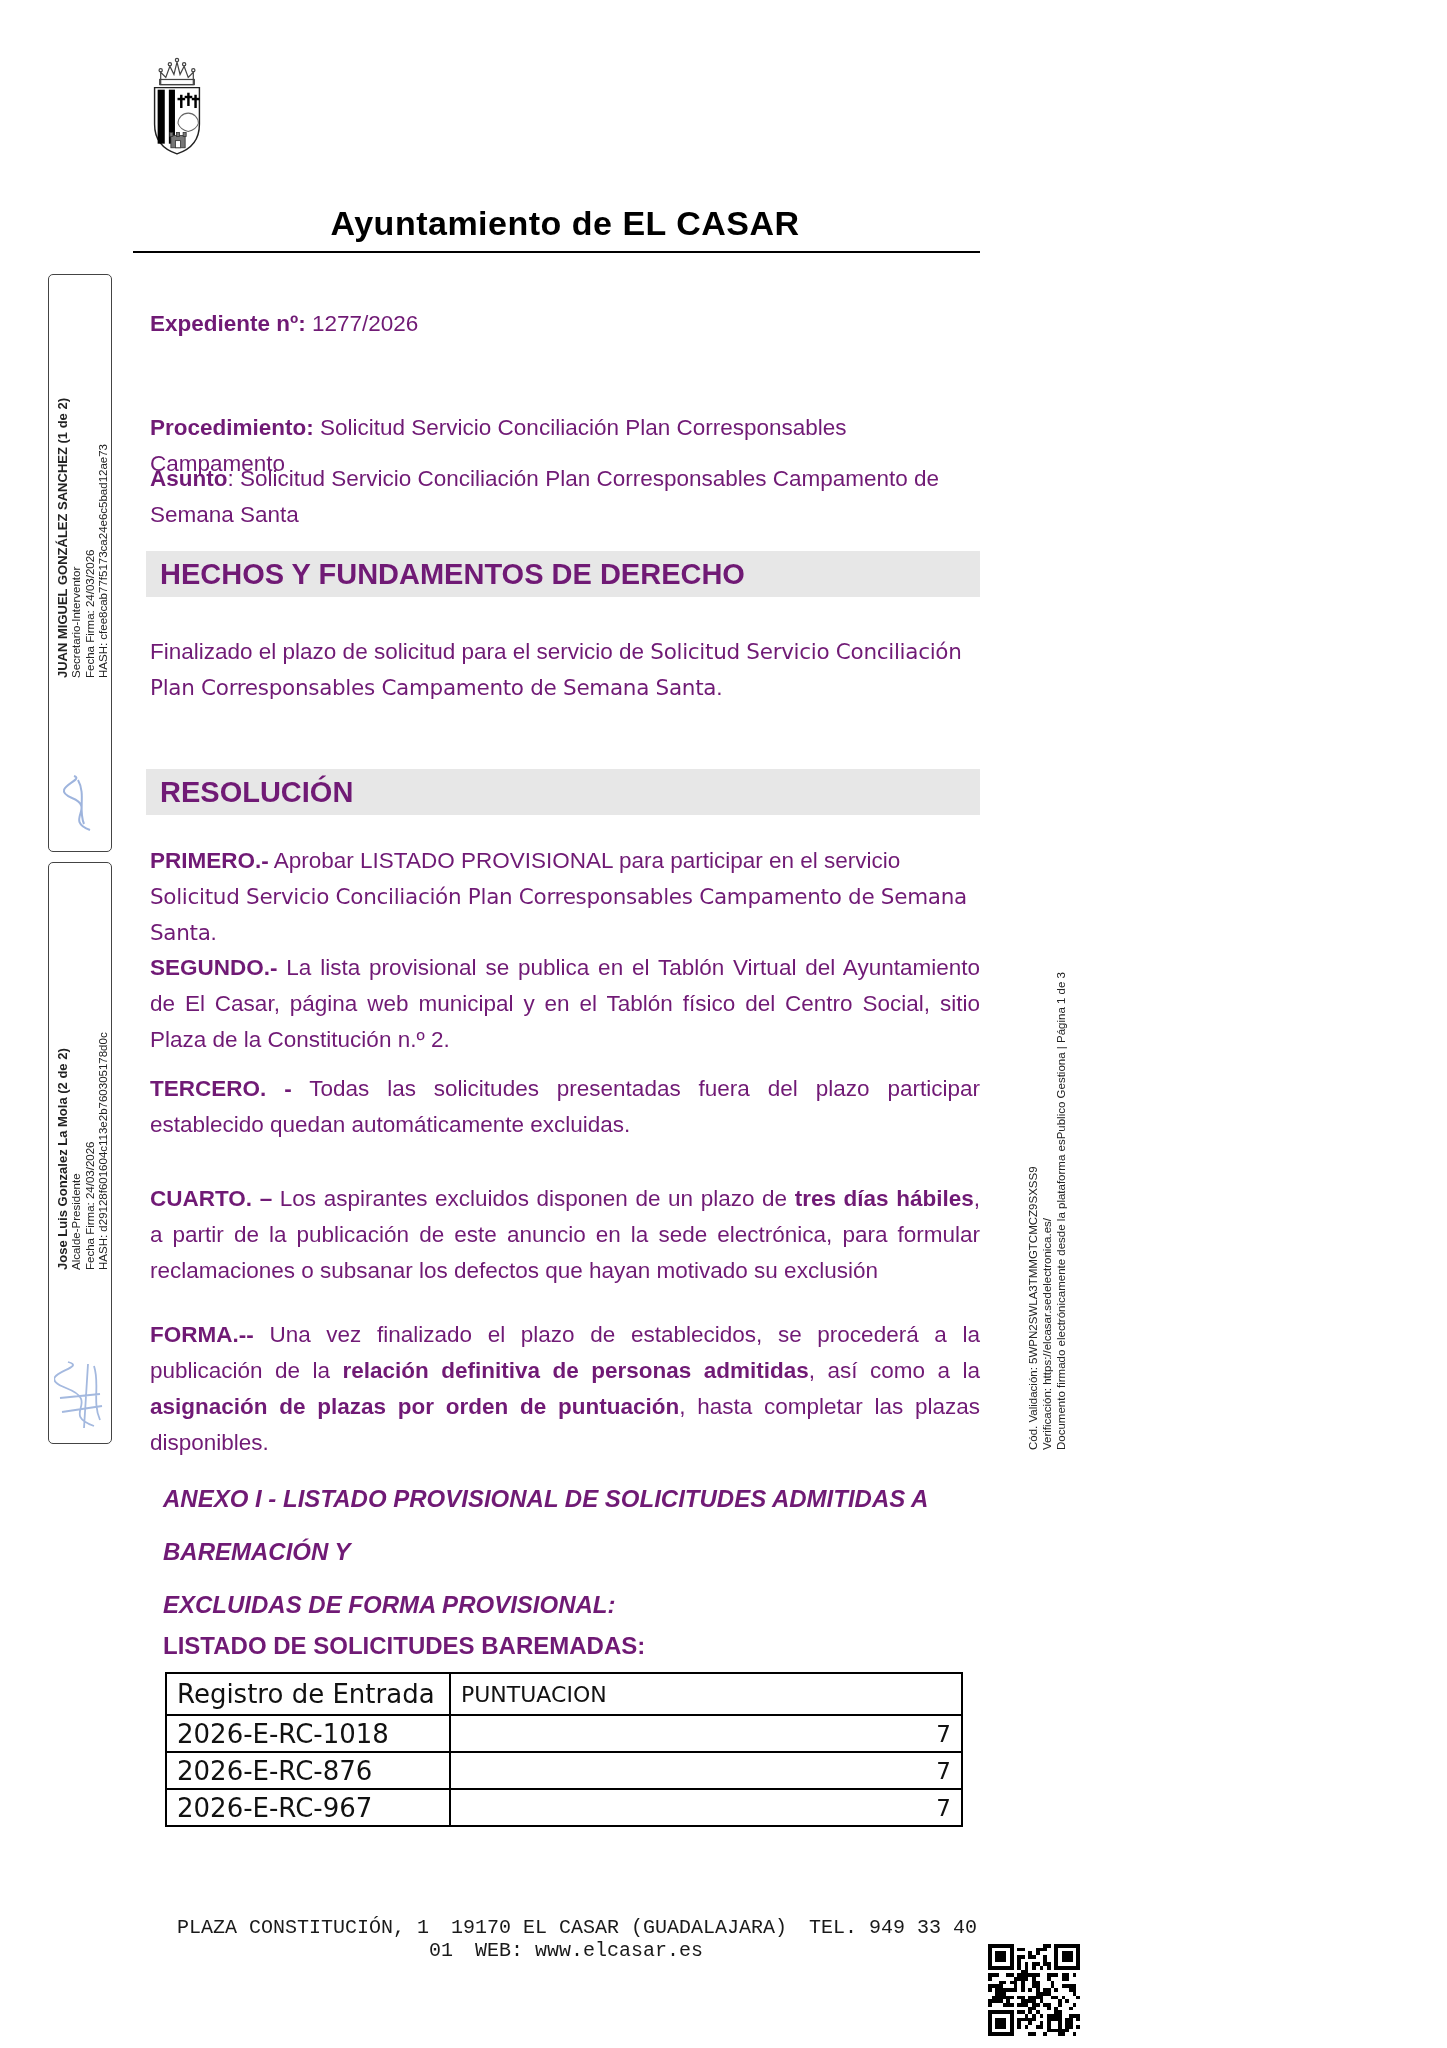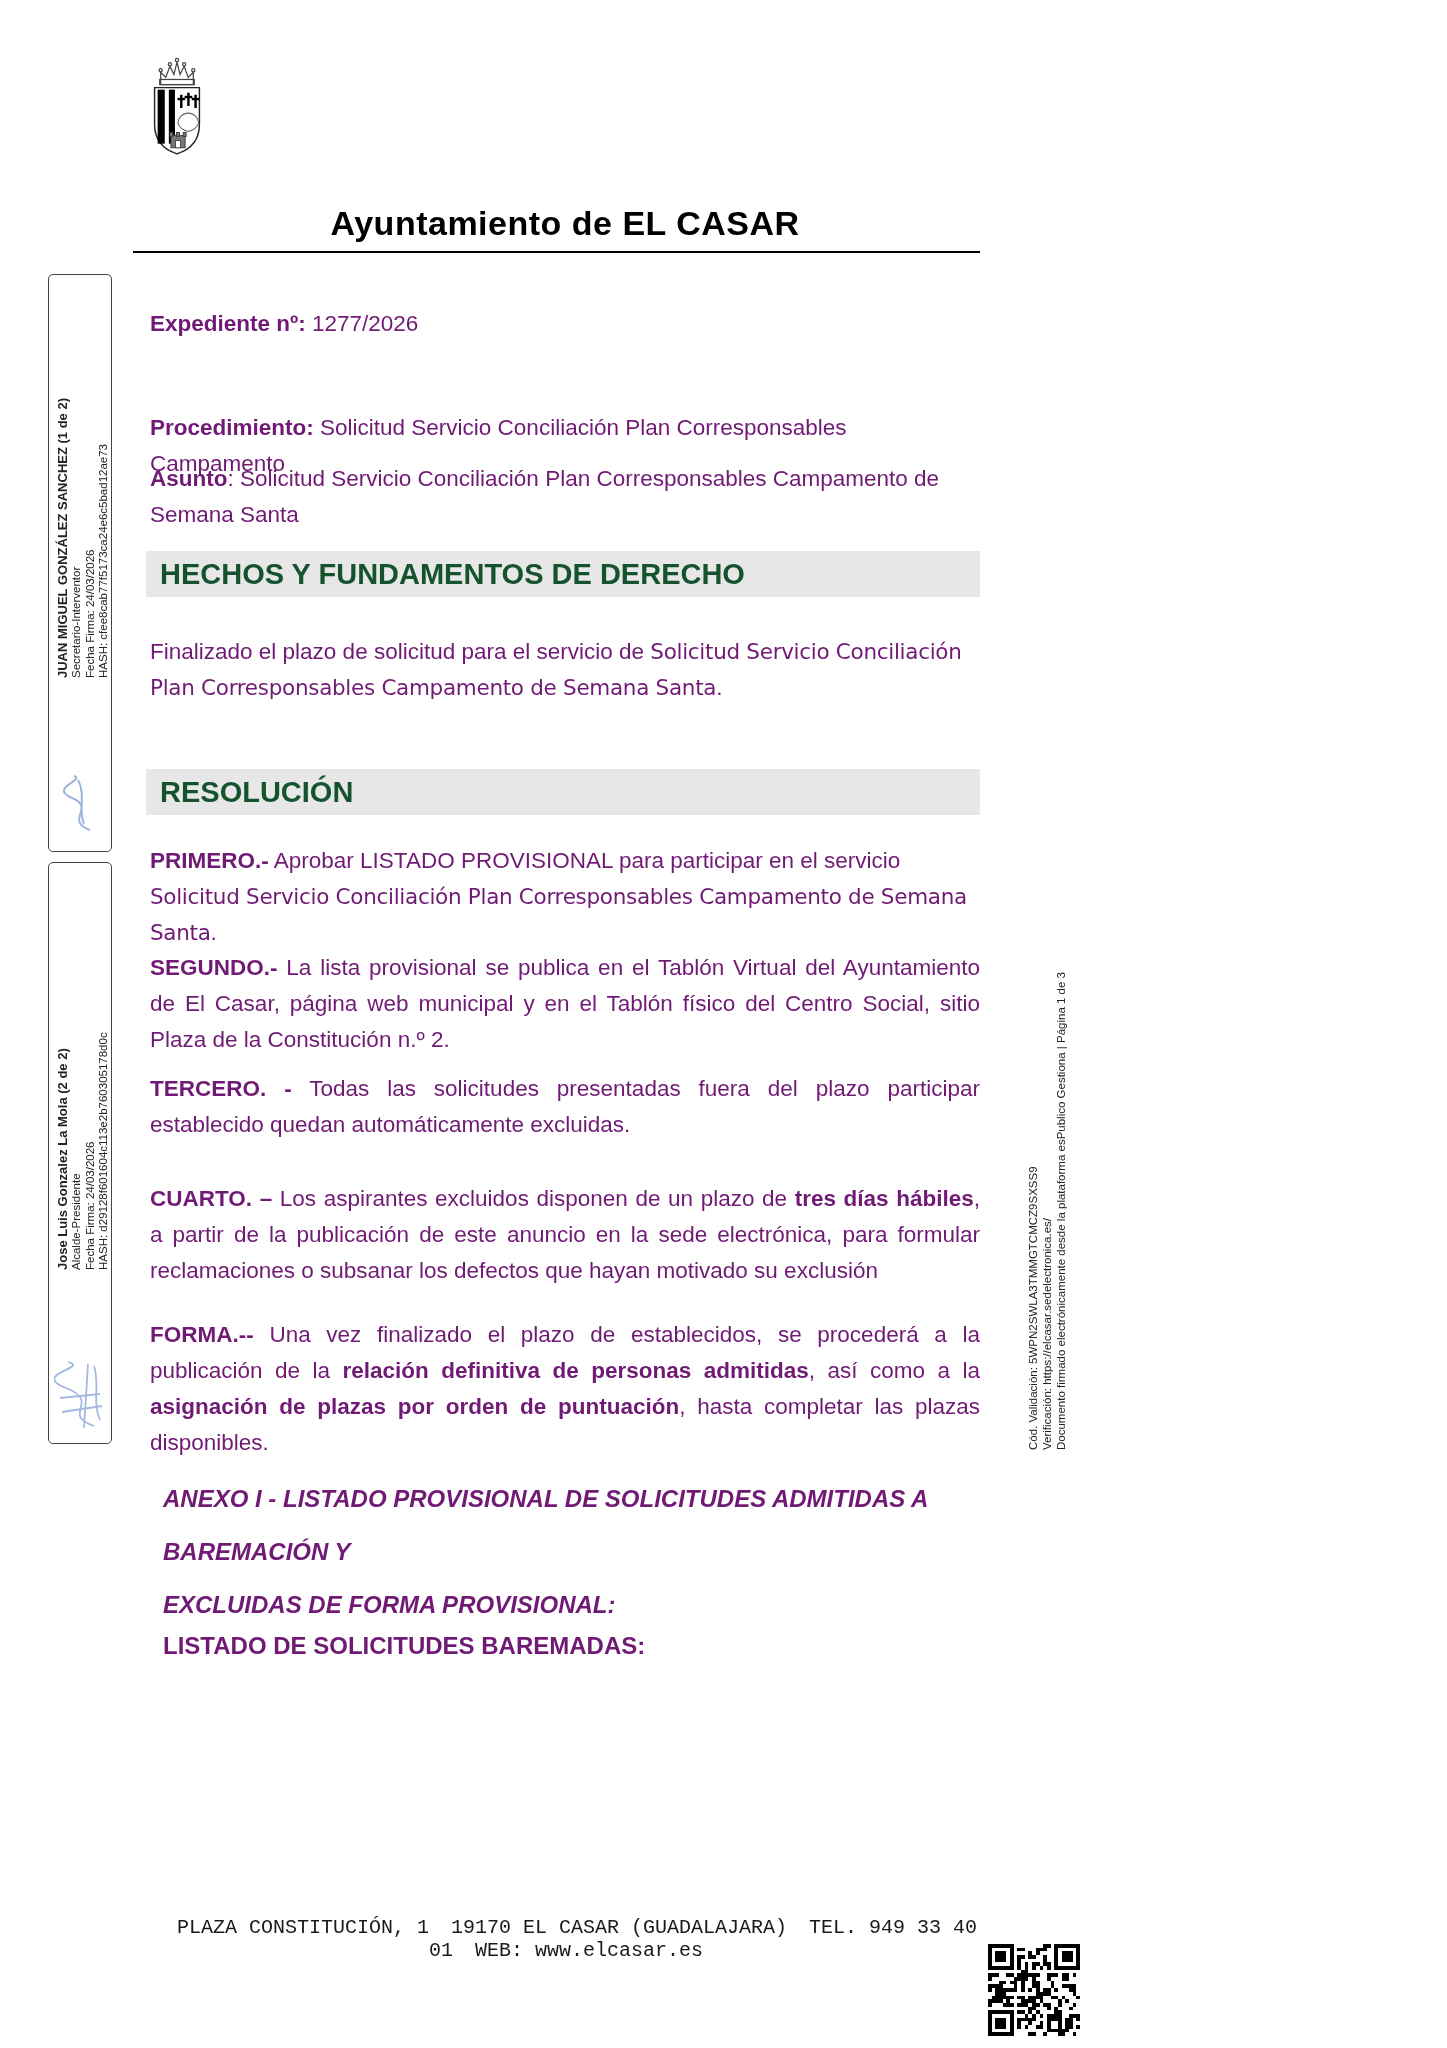--- a/index.html
+++ b/index.html
@@ -8,21 +8,21 @@
   
   .logo{position:absolute;left:136px;top:54px;width:82px;height:106px;}
   .doc-title{position:absolute;left:150px;top:204px;width:830px;text-align:center;
              font-size:34px;font-weight:bold;letter-spacing:.5px;color:#000;}
   .title-rule{position:absolute;left:133px;top:251px;width:847px;height:2px;background:#000;}
   
   .blk{position:absolute;left:150px;width:830px;font-size:22.5px;line-height:36px;color:#701a75;}
   .jz{text-align:justify;}
   .service{font-family:"DejaVu Sans",sans-serif;font-size:21.5px;letter-spacing:-.3px;}
   .band{position:absolute;left:146px;width:834px;height:46px;background:#e7e7e7;
-        font-size:29px;font-weight:bold;line-height:46px;padding-left:14px;box-sizing:border-box;color:#14532d;}
+        font-size:29px;font-weight:bold;line-height:46px;padding-left:14px;box-sizing:border-box;color:#701a75;}
   .anexo{font-weight:bold;font-size:24px;line-height:53px;margin-left:13px;}
   .listado-title{font-weight:bold;font-size:24px;margin-left:13px;}
   
   table.bar{position:absolute;left:165px;top:1672px;width:798px;border-collapse:collapse;
             font-family:"DejaVu Sans",sans-serif;}
   table.bar td,table.bar th{border:2px solid #000;padding:0 10px;background:#fff;}
   th.c1{width:262px;font-size:26px;font-weight:normal;text-align:left;height:40px;}
   th.c2{font-size:22px;font-weight:normal;text-align:left;height:40px;}
   td.reg{font-size:26px;height:35px;}
   td.pts{font-size:23px;text-align:right;height:35px;}
@@ -109,20 +109,40 @@
 
   <div class="blk jz" style="top:1317px;"><b>FORMA.--</b><span> Una vez finalizado el plazo de establecidos, se procederá a la publicación de la </span><b>relación definitiva de personas admitidas</b><span>, así como a la </span><b>asignación de plazas por orden de puntuación</b><span>, hasta completar las plazas disponibles.</span></div>
 
   <div class="blk anexo" style="top:1472px;font-style:italic;">
     <div>ANEXO I - LISTADO PROVISIONAL DE SOLICITUDES ADMITIDAS A BAREMACIÓN Y</div>
     <div>EXCLUIDAS DE FORMA PROVISIONAL:</div>
   </div>
 
   <div class="blk listado-title" style="top:1628px;">LISTADO DE SOLICITUDES BAREMADAS:</div>
 
+  <table class="bar">
+    <tbody>
+        <tr>
+      <th class="c1">Registro de Entrada</th>
+      <th class="c2">PUNTUACION</th>
+    </tr>
+    <tr>
+      <td class="reg">2026-E-RC-1018</td>
+      <td class="pts">7</td>
+    </tr>
+    <tr>
+      <td class="reg">2026-E-RC-876</td>
+      <td class="pts">7</td>
+    </tr>
+    <tr>
+      <td class="reg">2026-E-RC-967</td>
+      <td class="pts">7</td>
+    </tr>
+  </tbody>
+    </table>
 
   <div class="footer">
     <span>PLAZA CONSTITUCIÓN, 1</span><span>19170 EL CASAR (GUADALAJARA)</span><span>TEL. 949 33 40 01</span><span>WEB: www.elcasar.es</span>
   </div>
 
   <div class="sigbox sb1">
     <div class="vwrap" style="left:3px;top:573px;width:570px;height:58px;">
       <svg class="sig-img" width="62" height="48" viewBox="0 0 62 48">
         <path d="M4,34 C14,8 26,40 36,16 S54,30 58,18 M10,28 C24,22 40,30 54,22" fill="none" stroke="#7d9bd2" stroke-width="2" opacity=".75"></path>
       </svg>

